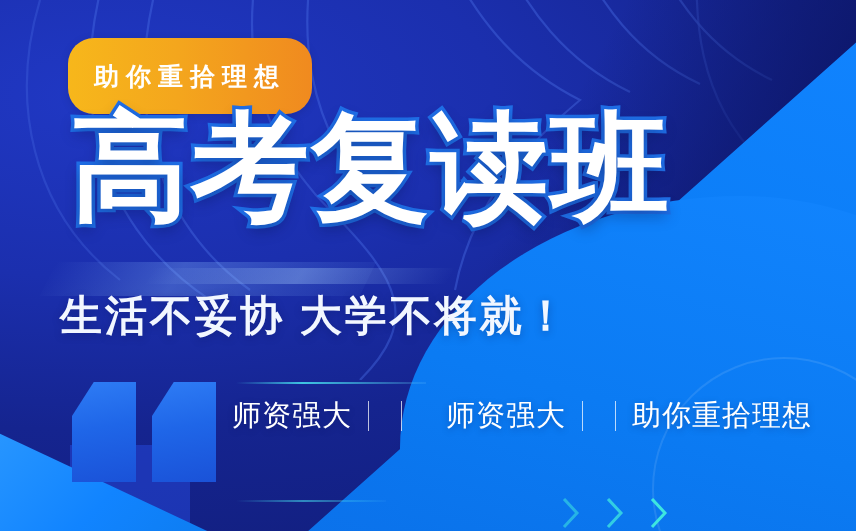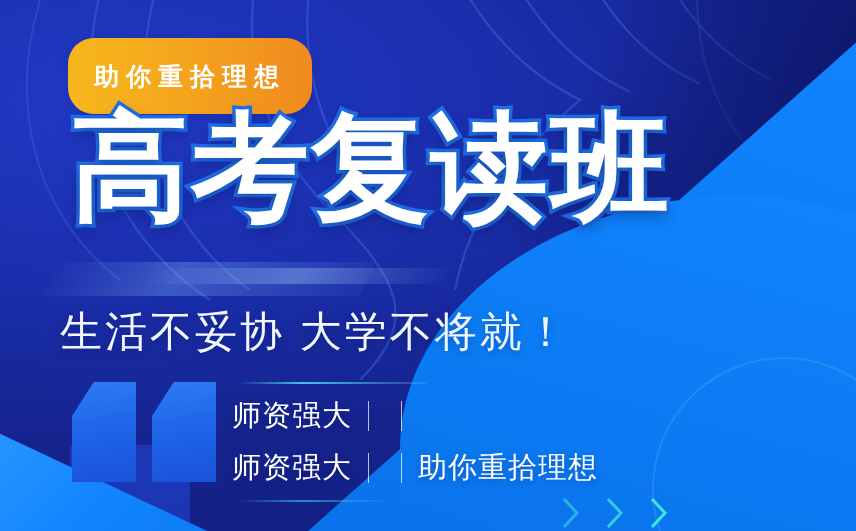--- a/index.html
+++ b/index.html
@@ -154,37 +154,36 @@
     white-space: nowrap;
     -webkit-text-stroke: 7px #1f6fe8;
     paint-order: stroke fill;
     text-shadow: 0 6px 14px rgba(6,16,70,0.35);
     margin-left: 13px;
   }
 
   
   .subtitle {
     position: absolute;
-    left: 60px; top: 304px;
+    left: 60px; top: 288px;
     font-size: 42px;
-    font-weight: 400;
+    font-weight: 700;
     letter-spacing: 3px;
     color: #f2f7ff;
     white-space: nowrap;
     text-shadow: 0 2px 8px rgba(5,15,70,0.30);
     text-align: right;
   }
 
   
   .features {
     position: absolute;
     left: 232px; top: 396px;
     display: flex;
-    flex-direction: column;
-    gap: 12px;
+    gap: 28px;
   }
   .feature-row {
     display: flex;
     align-items: center;
     white-space: nowrap;
     font-size: 29px;
     font-weight: 500;
     letter-spacing: 1px;
     color: #ffffff;
     text-shadow: 0 2px 7px rgba(5,15,70,0.28);

